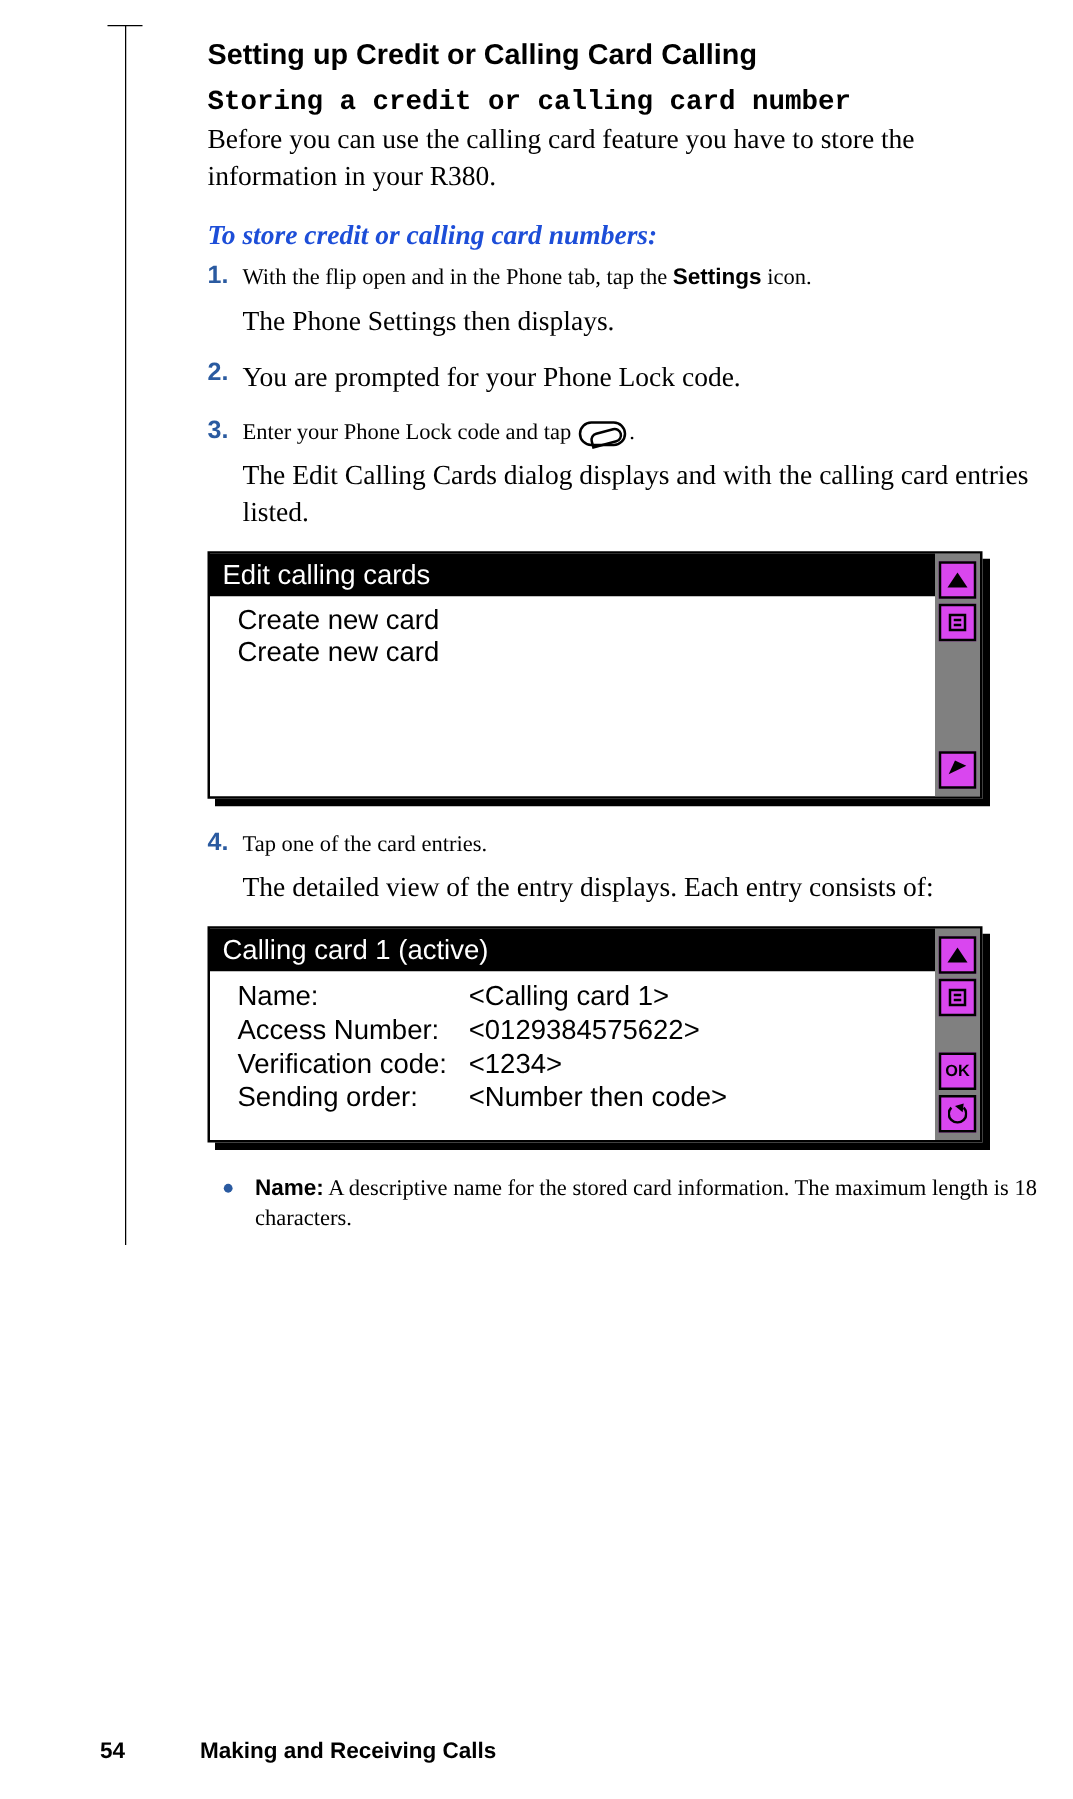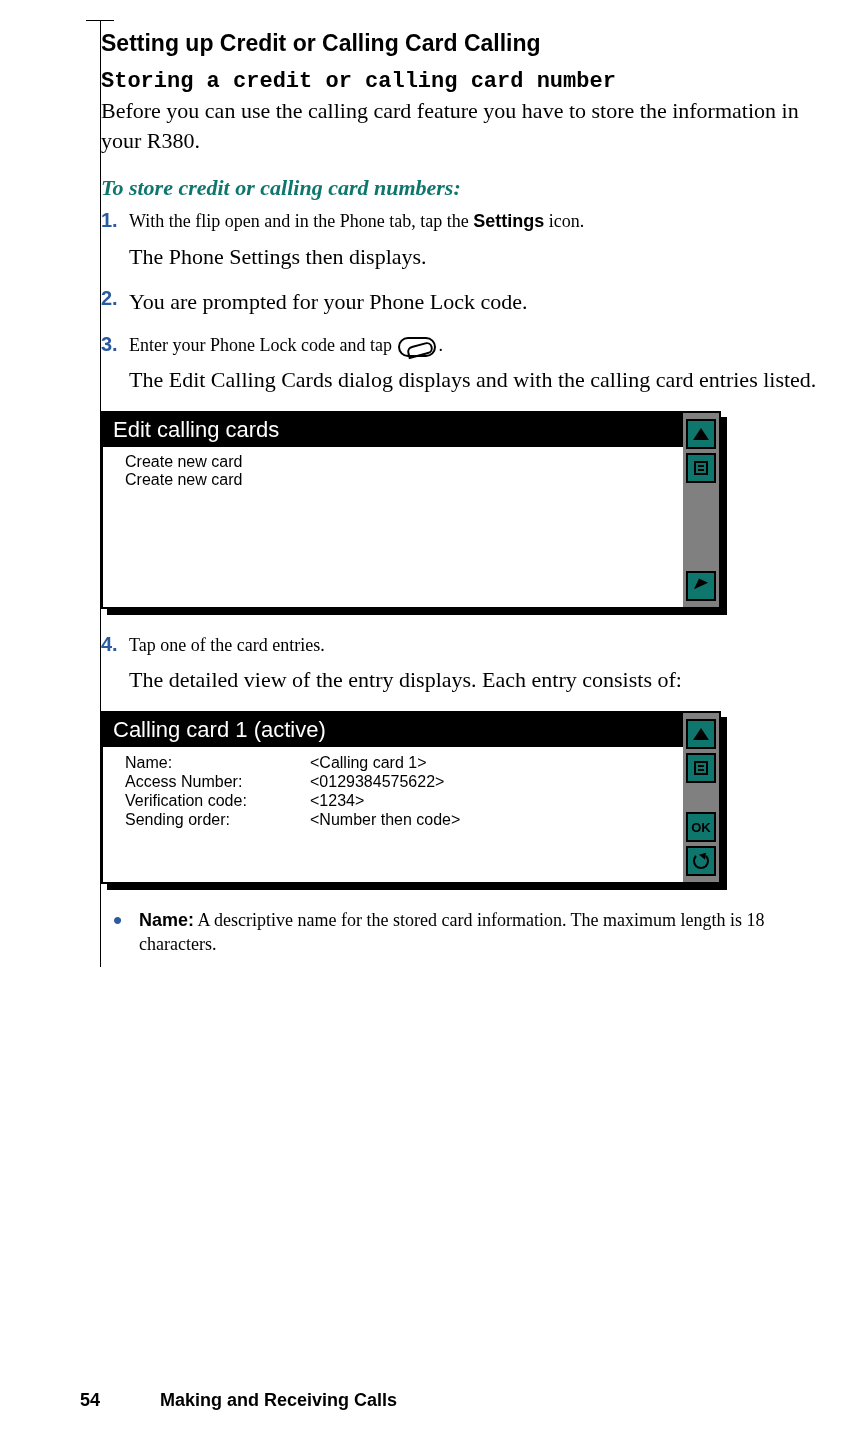--- a/index.html
+++ b/index.html
@@ -16,20 +16,21 @@
       margin: 0 auto;
       position: relative;
       padding: 0;
     }
     .content-wrap {
       position: absolute;
       left: 100px;
       top: 20px;
       right: 20px;
       border-left: 1px solid #000;
+      padding-left: 65px;
       padding-top: 10px;
     }
     .mark-tick {
       position: absolute;
       left: 86px;
       top: 20px;
       width: 28px;
       height: 1px;
       background: #000;
     }
@@ -46,21 +47,21 @@
       font-family: Liberation Mono, monospace;
     }
     .body-text {
       font-size: 22px;
       line-height: 1.35;
       margin: 0 0 20px 0;
     }
     .proc-head {
       font-style: italic;
       font-weight: bold;
-      color: #0f766e;
+      color: #1d4ed8;
       font-size: 22px;
       margin: 0 0 8px 0;
     }
     .step {
       margin: 0 0 16px 0;
       padding-left: 28px;
       position: relative;
     }
     .step .num {
       position: absolute;
@@ -131,21 +132,21 @@
     .screen-titlebar {
       background: #000;
       color: #fff;
       font-family: Arial, Helvetica, sans-serif;
       font-size: 22px;
       padding: 4px 10px;
     }
     .screen-body {
       padding: 6px 14px 10px 22px;
       font-family: Arial, Helvetica, sans-serif;
-      font-size: 16px;
+      font-size: 22px;
       min-height: 160px;
     }
     .screen-body-2 {
       min-height: 135px;
     }
     .screen-row {
       display: flex;
       margin: 1px 0;
     }
     .screen-label {
@@ -156,21 +157,21 @@
       background: #808080;
       display: flex;
       flex-direction: column;
       justify-content: space-between;
       align-items: center;
       padding: 4px 0;
     }
     .side-btn {
       width: 30px;
       height: 30px;
-      background: #0f766e;
+      background: #d946ef;
       border: 2px solid #000;
       display: flex;
       align-items: center;
       justify-content: center;
       margin: 2px 12px;
       font-family: Arial, Helvetica, sans-serif;
       font-weight: bold;
       font-size: 13px;
     }
     .side-group { display:flex; flex-direction:column; }

